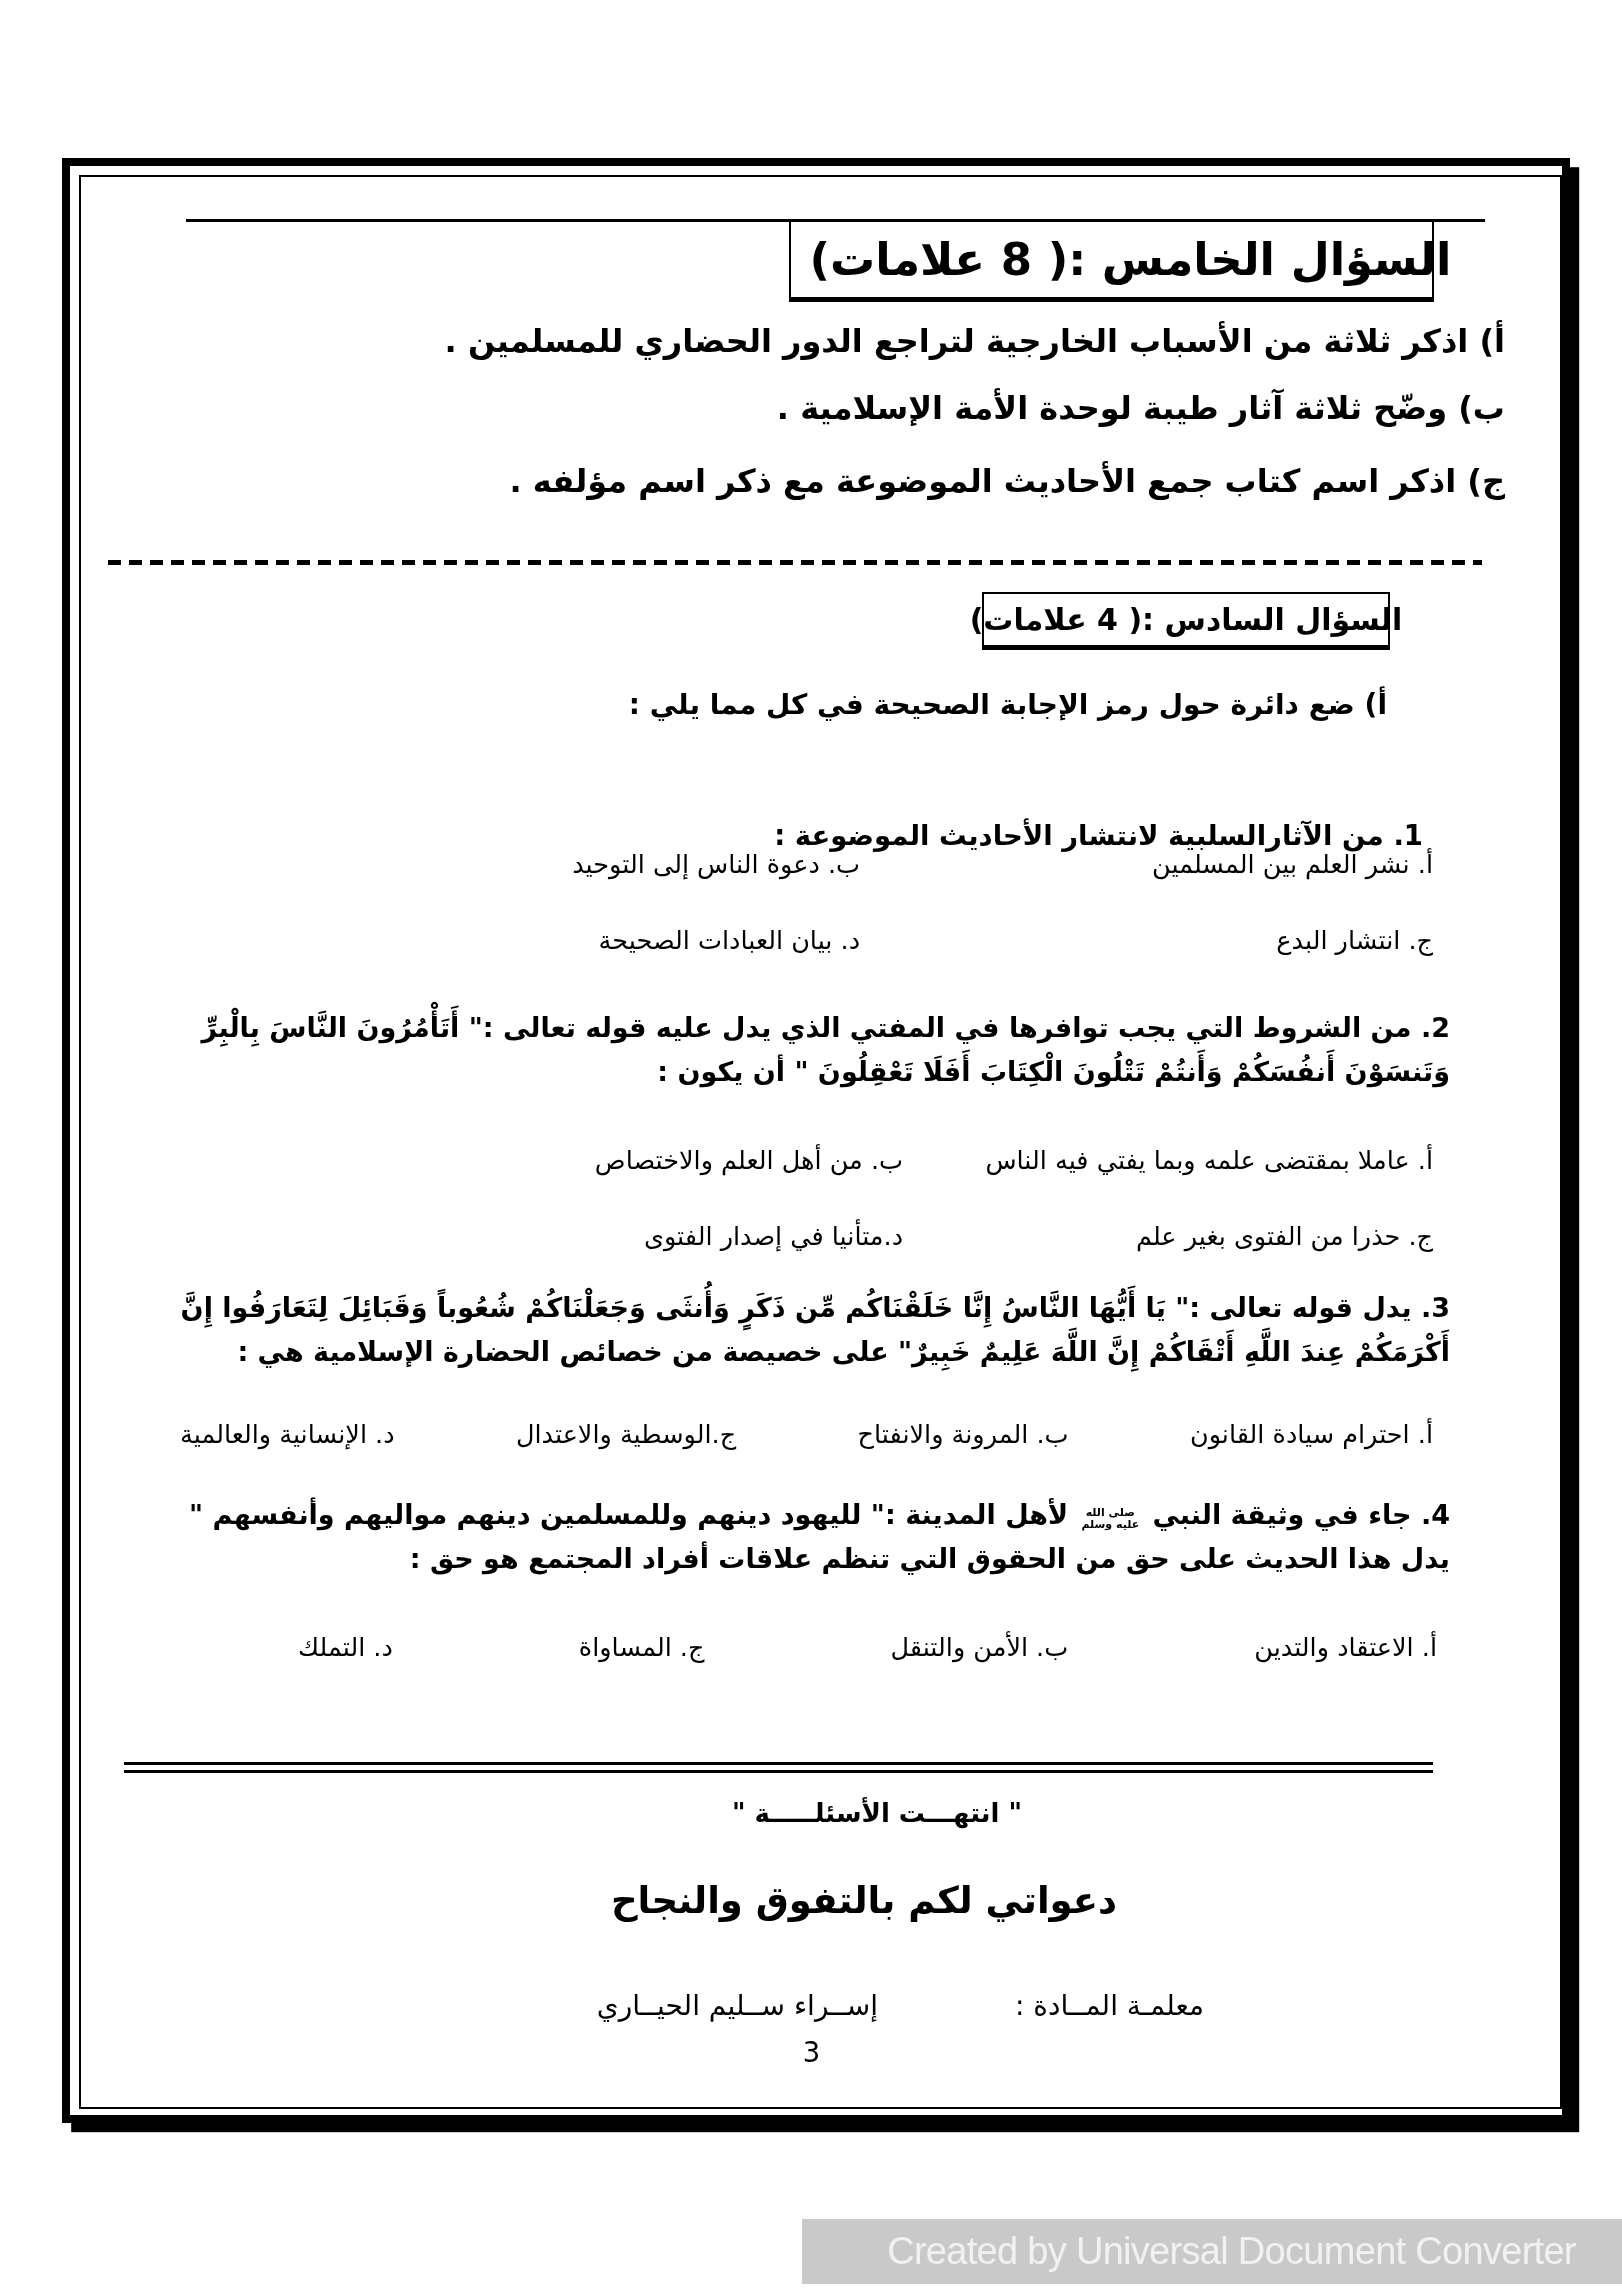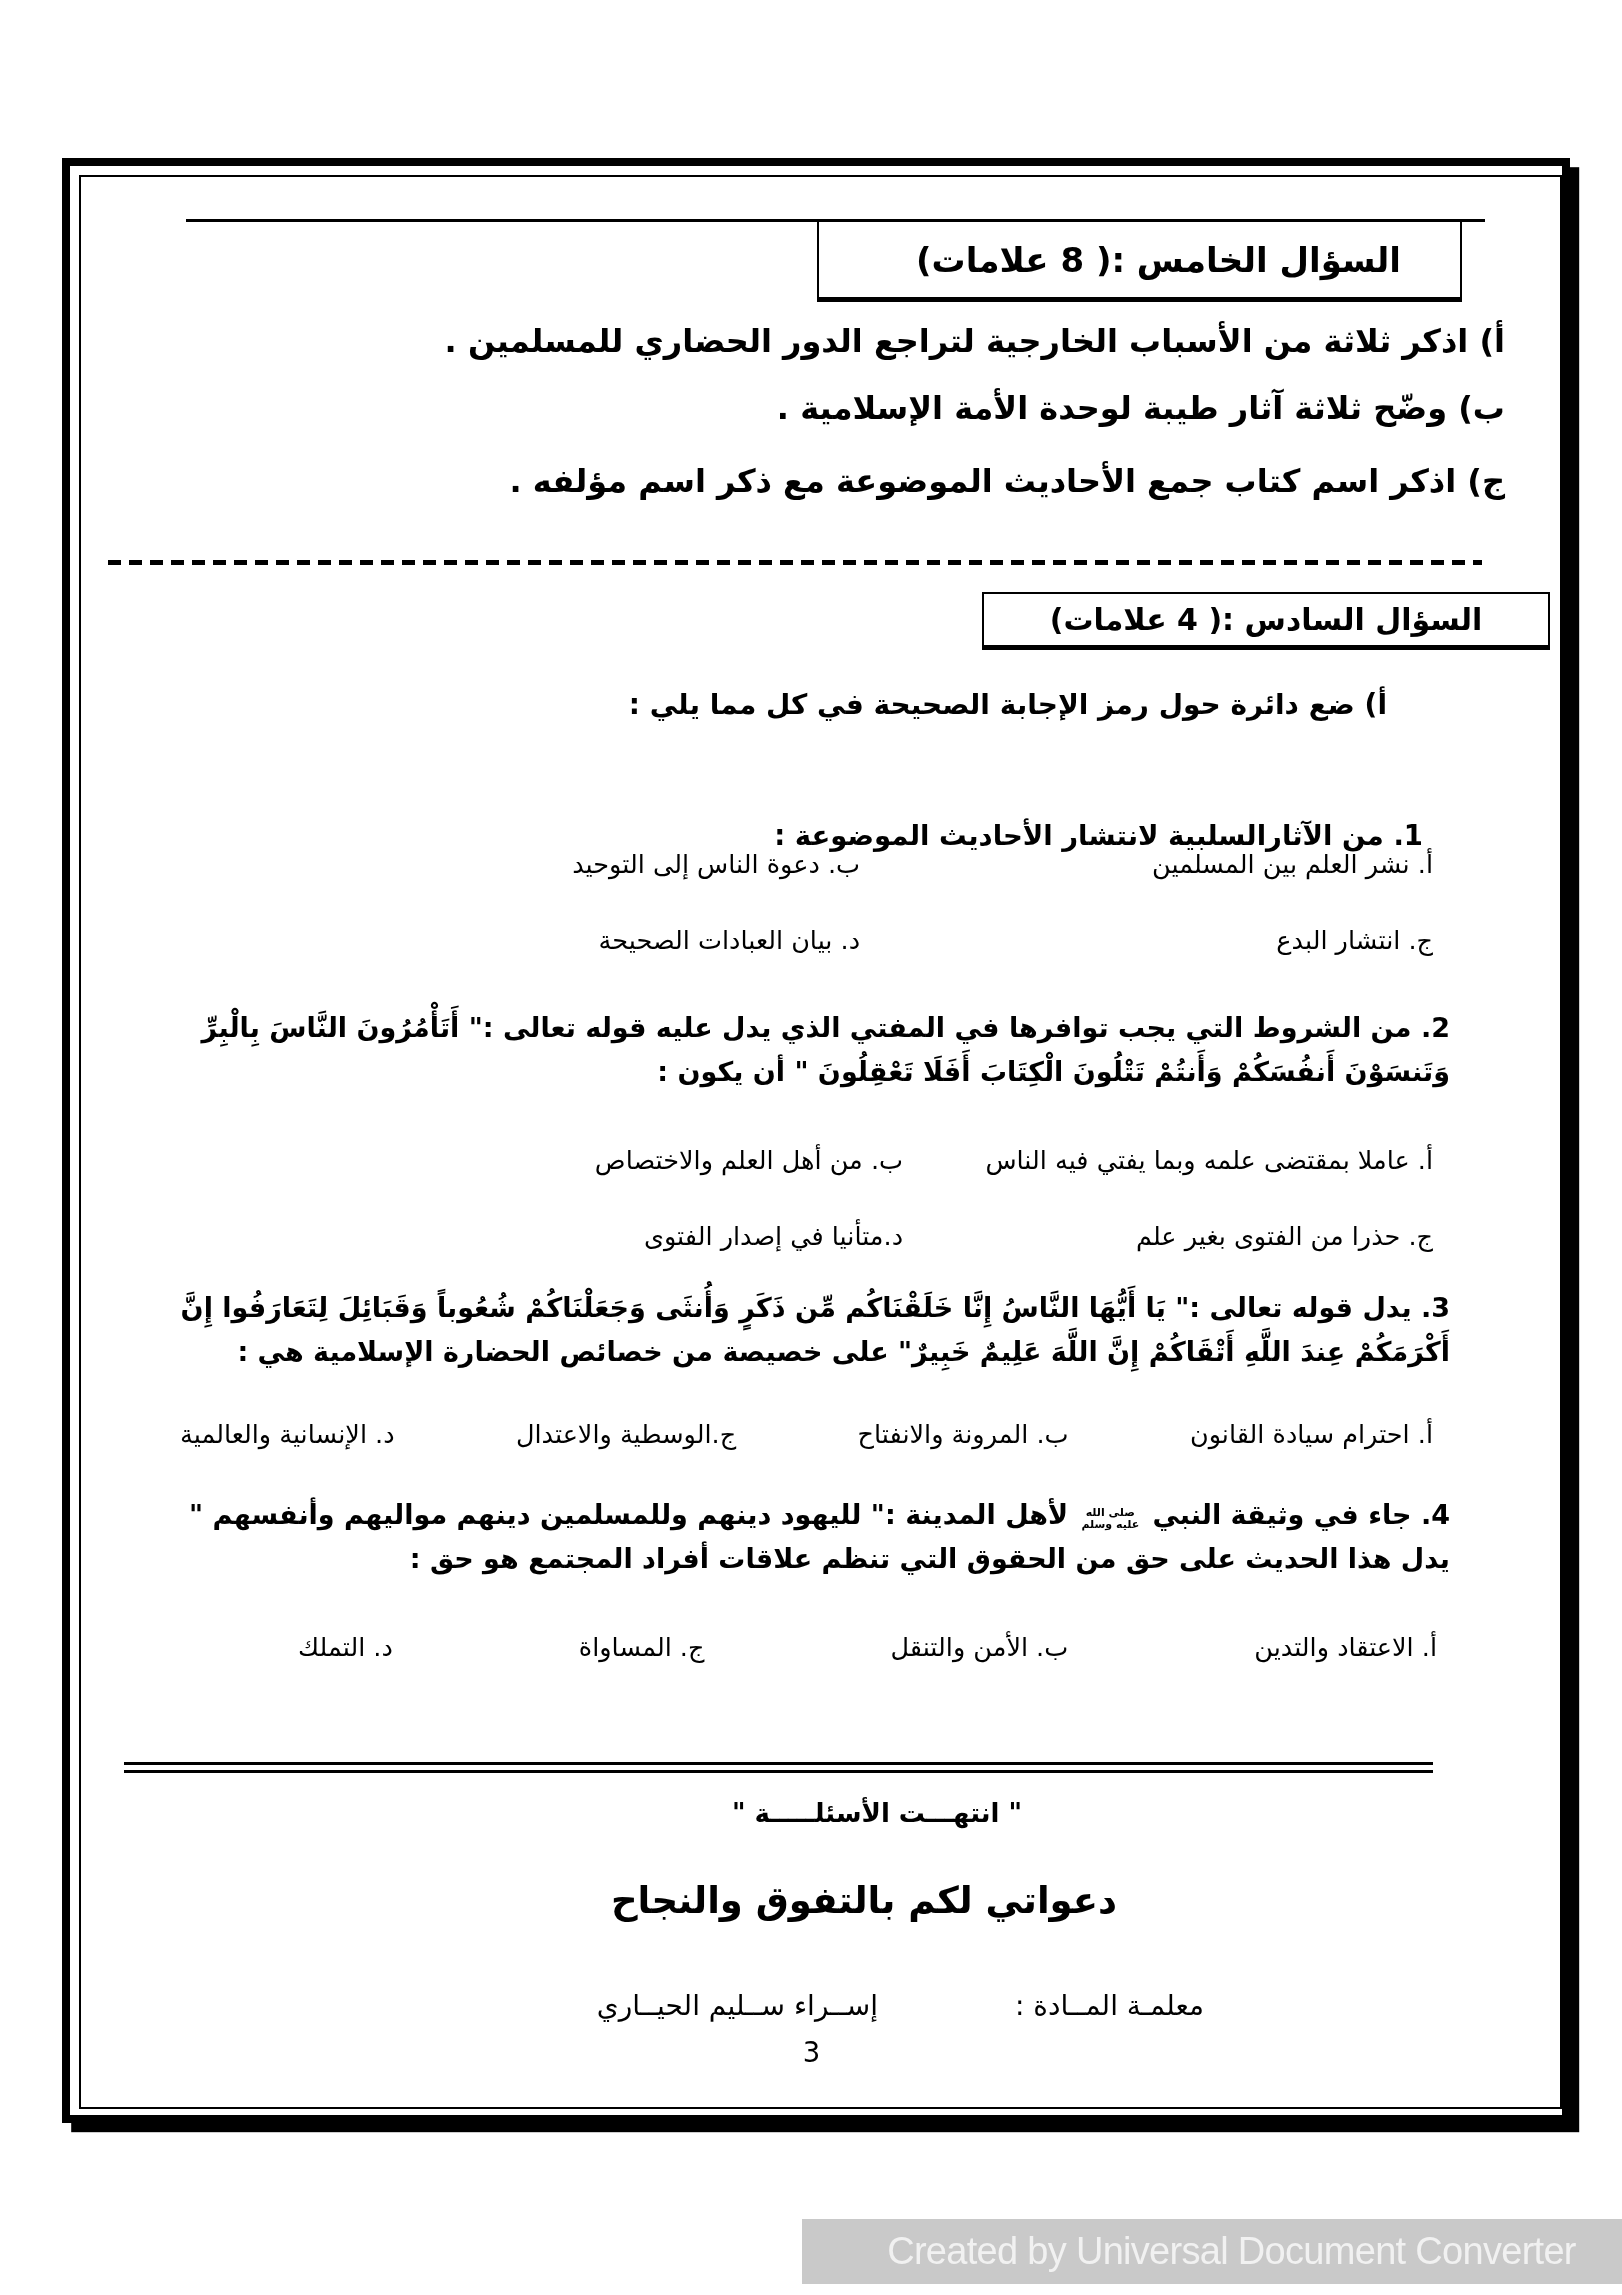--- a/index.html
+++ b/index.html
@@ -25,22 +25,22 @@
     box-sizing:border-box;
   }
   .top-rule{left:186px;top:219px;width:1299px;height:3.3px;background:#000;}
   .q-title-box{
     box-sizing:border-box;
     border:2.6px solid #000;border-bottom-width:5.9px;
     background:#fff;
     display:flex;align-items:center;justify-content:center;
     direction:rtl;font-weight:700;white-space:nowrap;
   }
-  .q5-box{left:817px;top:220px;width:645px;height:82px;font-size:34px;padding-left:38px;}
-  .q6-box{left:982px;top:592px;width:568px;height:58px;font-size:30px;}
+  .q5-box{left:789px;top:220px;width:645px;height:82px;font-size:45px;padding-left:38px;}
+  .q6-box{left:982px;top:592px;width:408px;height:58px;font-size:30px;}
   .s5-line{font-size:32px;font-weight:700;white-space:nowrap;direction:rtl;}
   .s5-a{top:322px;right:118px;}
   .s5-b{top:389px;right:118px;}
   .s5-c{top:462px;right:118px;}
   .dashed-rule{
     left:108px;top:560px;width:1374px;height:4.6px;
     background:repeating-linear-gradient(90deg,#000 0 13px,transparent 13px 21px);
   }
   .s6-intro{top:688px;right:236px;font-size:28px;font-weight:700;white-space:nowrap;direction:rtl;}
   .stem{direction:rtl;font-weight:700;text-align:right;}

